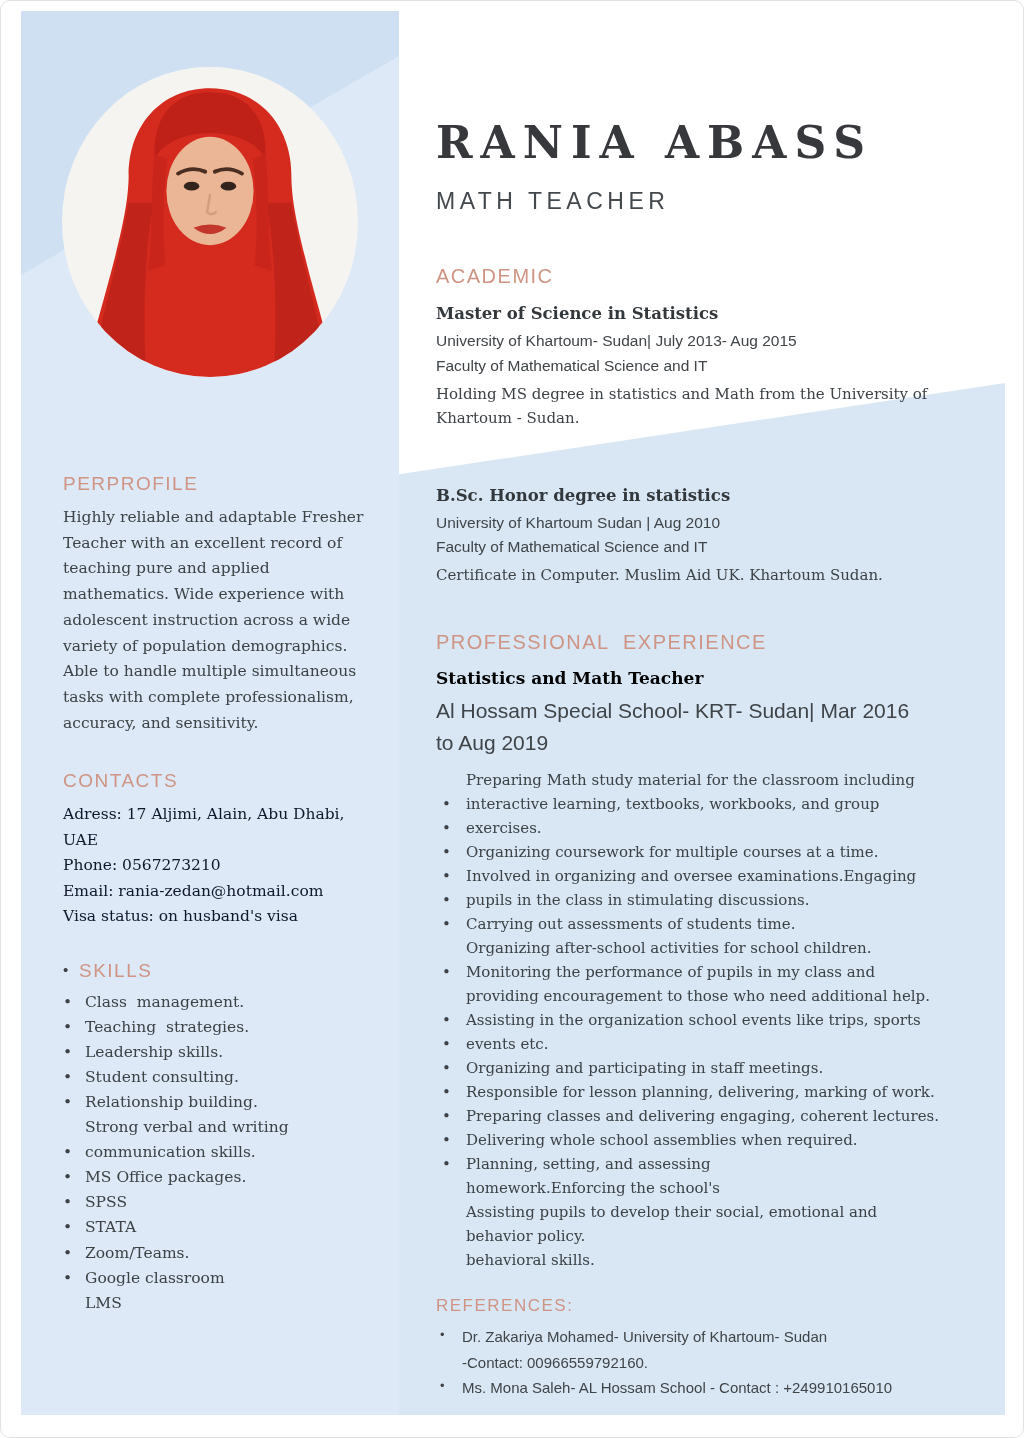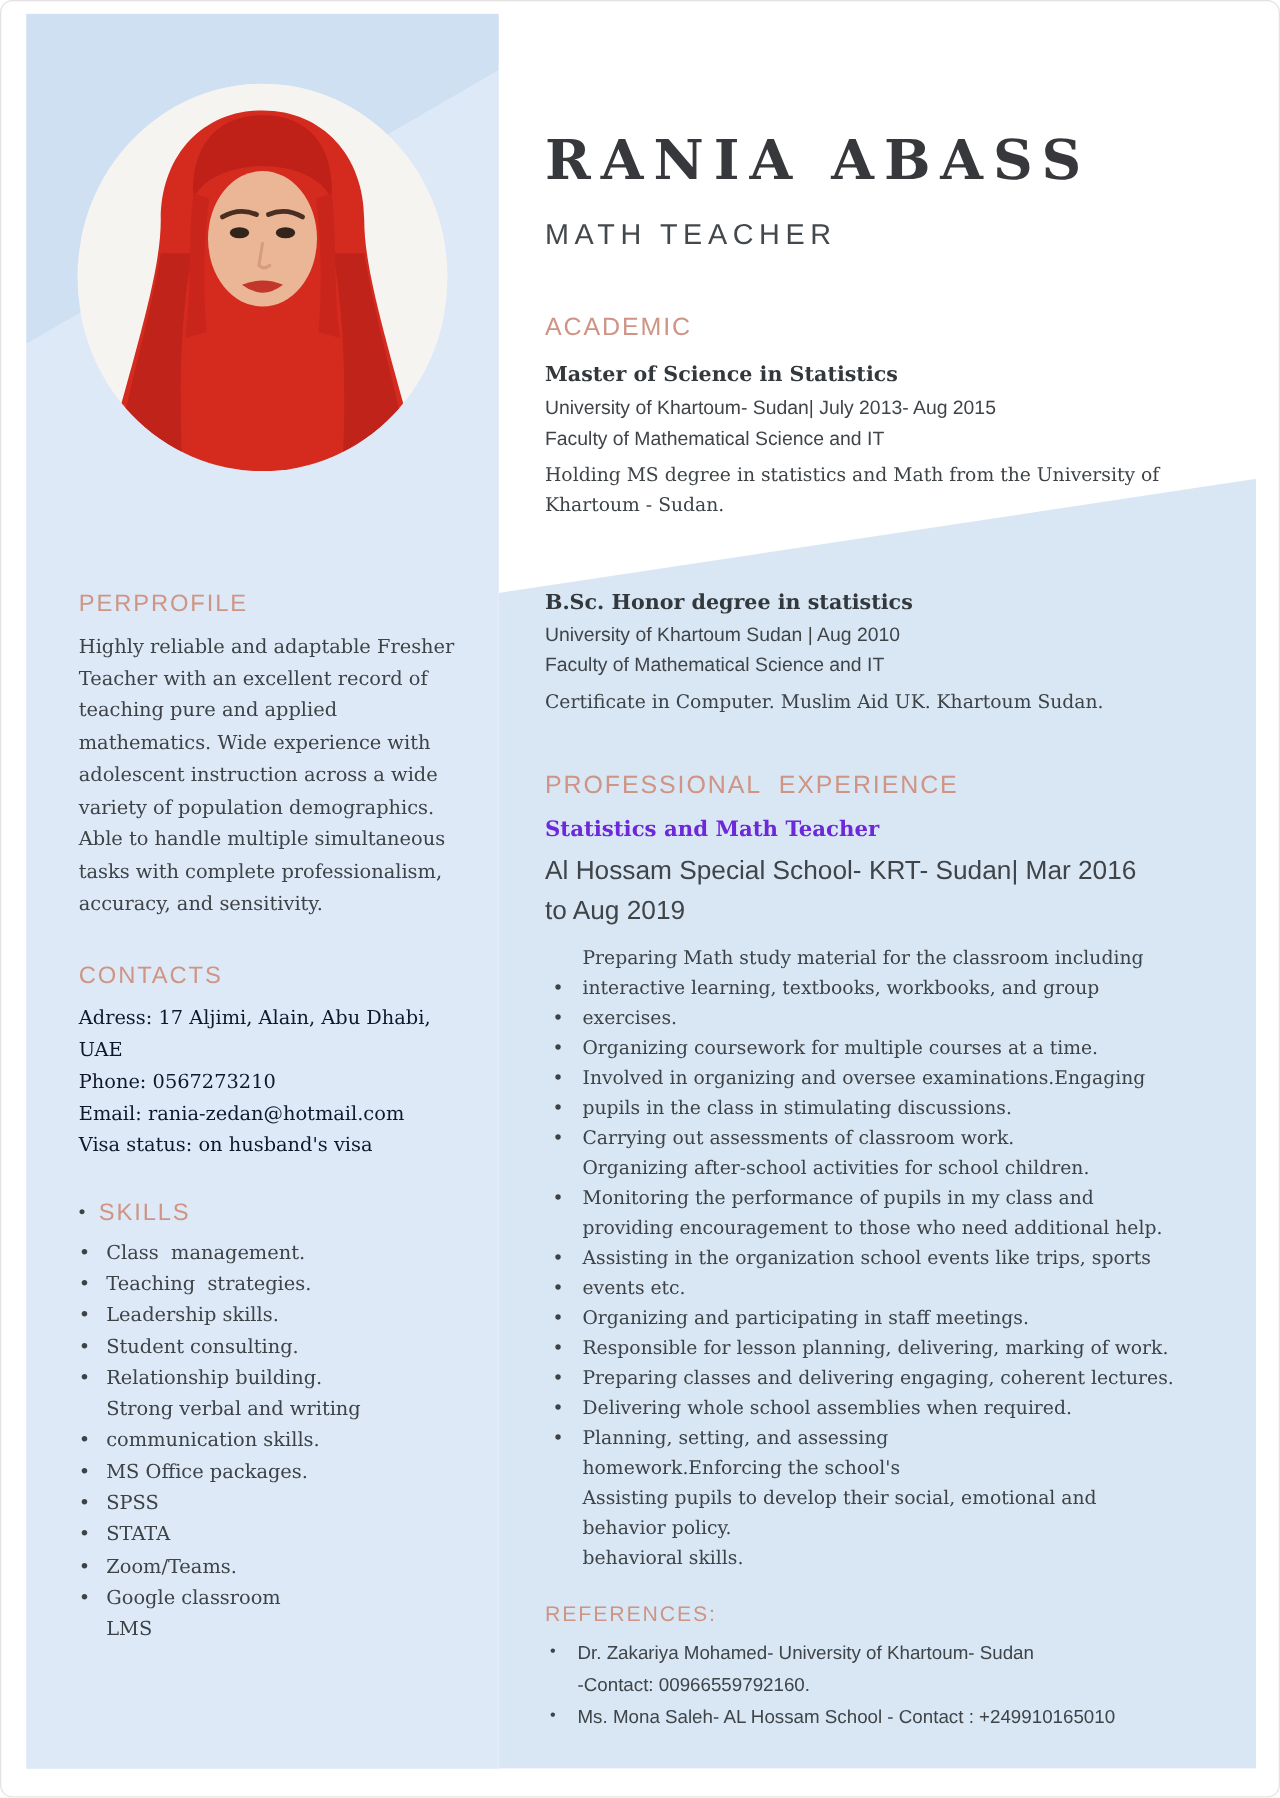--- a/index.html
+++ b/index.html
@@ -34,38 +34,38 @@
   .contact-line { font-family:"DejaVu Serif", serif; font-size:15.5px; line-height:1.64; color:#0f172a; }
 
   .stray-bullet { display:inline-block; width:16px; color:#3c4246; font-size:15px; vertical-align:2px; }
 
   .skill-lines { margin-top:8px; }
   .skill-line { display:flex; font-family:"DejaVu Serif", serif; font-size:15.5px; line-height:1.62; color:#3c4246; }
   .skill-line .b { width:22px; flex:0 0 22px; }
   .skill-line .t { white-space:pre-wrap; }
 
   
-  .main { position:absolute; left:435px; top:10px; width:566px; }
+  .main { position:absolute; left:435px; top:24px; width:566px; }
   .name { margin-top:92px; font-family:"DejaVu Serif", serif; font-weight:bold;
           font-size:44px; letter-spacing:8px; color:#36383b; }
   .role { margin-top:20px; font-size:23px; letter-spacing:4.5px; color:#43484d; }
 
   .main-heading { font-size:20px; letter-spacing:1.5px; color:#cf9484; font-weight:400; white-space:pre; }
   .mt-academic { margin-top:50px; }
   .mt-experience { margin-top:44px; }
   .mt-references { margin-top:24px; font-size:17px; }
 
   .edu-entry { margin-top:16px; }
   .edu-entry.second { margin-top:56px; }
   .edu-degree { font-family:"DejaVu Serif", serif; font-weight:bold; font-size:16.5px; color:#33383c; }
   .edu-inst, .edu-faculty { font-size:15.5px; line-height:1.6; color:#3f4448; }
   .edu-inst { margin-top:6px; }
   .edu-note { margin-top:3px; font-family:"DejaVu Serif", serif; font-size:15px; line-height:1.6; color:#3c4246; max-width:545px; }
 
-  .job-title { margin-top:14px; font-family:"DejaVu Serif", serif; font-weight:bold; font-size:17px; color:#6d28d9; }
+  .job-title { margin-top:14px; font-family:"DejaVu Serif", serif; font-weight:bold; font-size:17px; color:#000000; }
   .job-company { margin-top:7px; font-size:21px; line-height:1.5; color:#3f4448; max-width:490px; }
 
   .exp-lines { margin-top:10px; margin-left:6px; }
   .exp-line { display:flex; font-family:"DejaVu Serif", serif; font-size:15px; line-height:1.6; color:#3c4246; }
   .exp-line .b { width:24px; flex:0 0 24px; text-align:left; }
   .exp-line .t { white-space:nowrap; }
 
   .ref-lines { margin-top:8px; margin-left:4px; }
   .ref-line { display:flex; font-size:15px; line-height:1.7; color:#3f4448; }
   .ref-line .b { width:22px; flex:0 0 22px; font-size:13px; }
@@ -248,21 +248,21 @@
           <span class="t">Involved in organizing and oversee examinations.Engaging</span>
         </div>
 
         <div class="exp-line">
           <span class="b">•</span>
           <span class="t">pupils in the class in stimulating discussions.</span>
         </div>
 
         <div class="exp-line">
           <span class="b">•</span>
-          <span class="t">Carrying out assessments of classroom work.</span>
+          <span class="t">Carrying out assessments of students time.</span>
         </div>
 
         <div class="exp-line">
           <span class="b"></span>
           <span class="t">Organizing after-school activities for school children.</span>
         </div>
 
         <div class="exp-line">
           <span class="b">•</span>
           <span class="t">Monitoring the performance of pupils in my class and</span>

